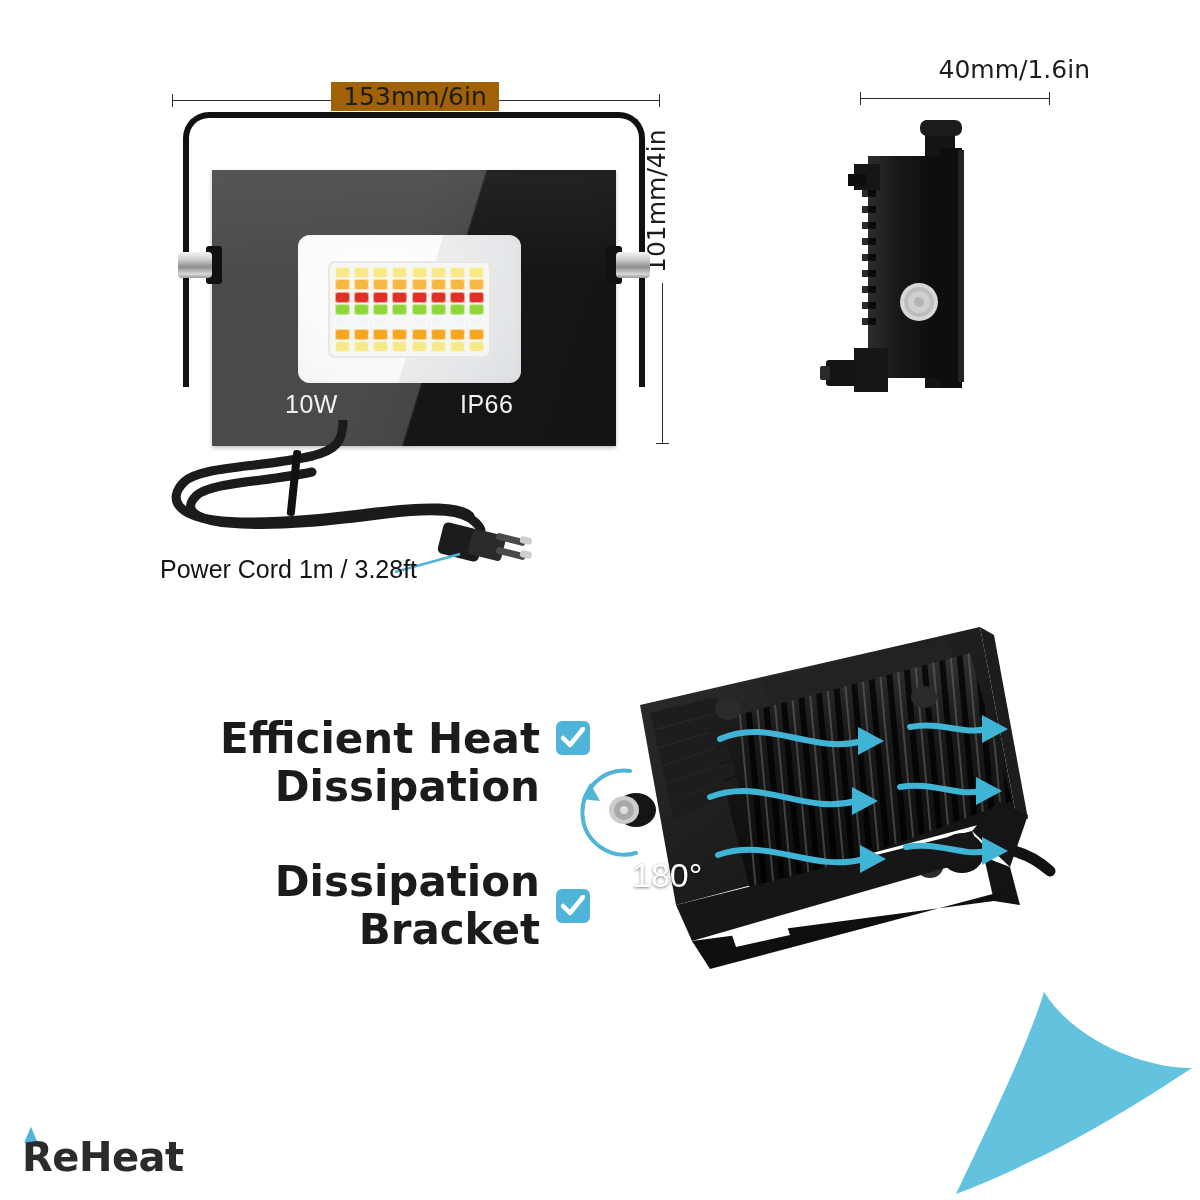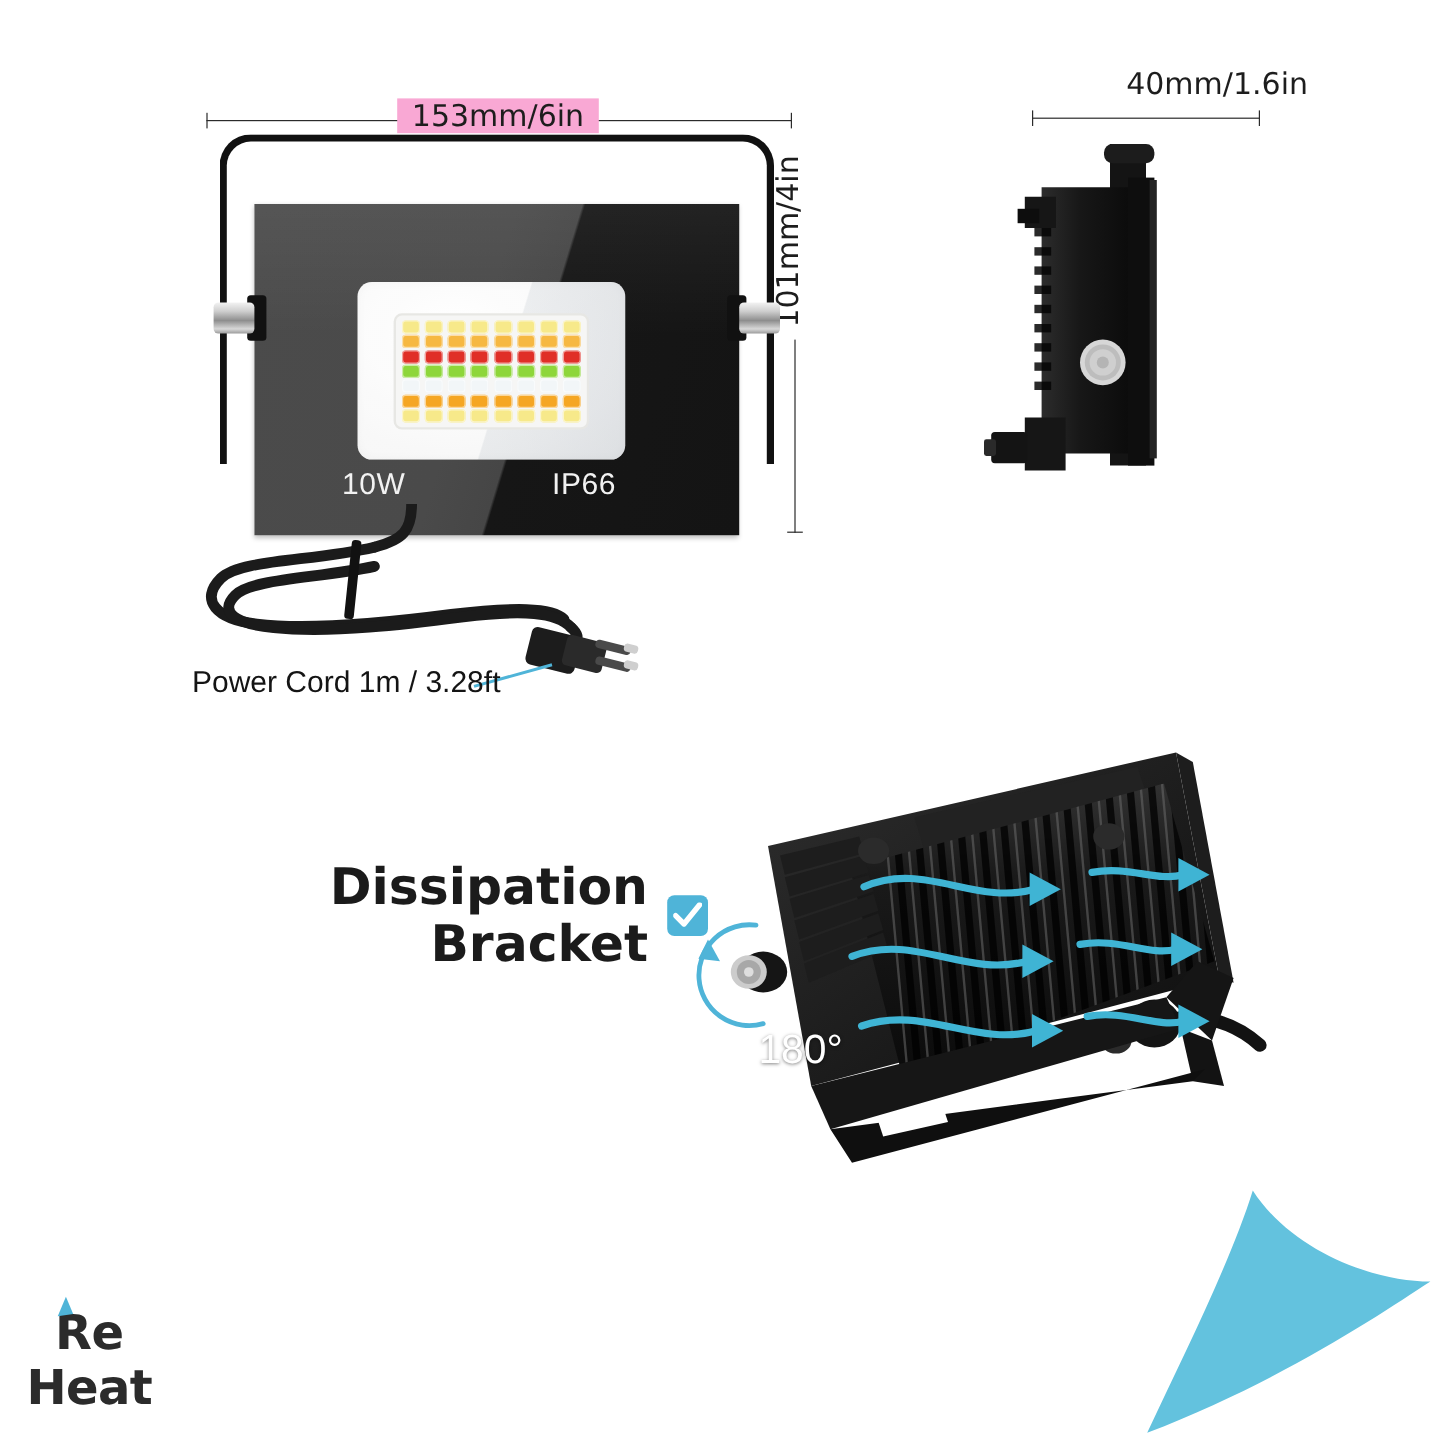--- a/index.html
+++ b/index.html
@@ -35,21 +35,21 @@
   .dim-h-line::before, .dim-h-line::after {
     content: ""; position: absolute; top: -6px; width: 1px; height: 13px; background: #2b2b2b;
   }
   .dim-h-line::before { left: 0; }
   .dim-h-line::after  { right: 0; }
   .dim-h-label {
     position: absolute; left: 0; right: 0; top: 22px;
     text-align: center;
   }
   .dim-h-label span {
-    background: #f9a8d4; padding: 0 12px;
+    background: #a16207; padding: 0 12px;
   }
 
   
   .dim-v-line {
     position: absolute;
     left: 512px; top: 62px; width: 1px; height: 322px; background: #2b2b2b;
   }
   .dim-v-line::before, .dim-v-line::after {
     content: ""; position: absolute; left: -6px; height: 1px; width: 13px; background: #2b2b2b;
   }
@@ -200,21 +200,21 @@
   #corner-ribbon { position: absolute; right: 0; bottom: 0; width: 280px; height: 250px; }
 
   
   #logo {
     position: absolute; left: 22px; bottom: 20px;
     font-family: "DejaVu Sans", sans-serif;
     font-weight: bold;
     font-size: 40px;
     letter-spacing: -0.5px;
     color: #2b2b2b;
-    display: flex; align-items: center; flex-direction: column;
+    display: flex; align-items: flex-end;
   }
   #logo .accent { position: relative; }
   #logo .accent::before {
     content: ""; position: absolute; left: 1px; top: -7px;
     width: 0; height: 0;
     border-left: 9px solid transparent;
     border-right: 4px solid transparent;
     border-bottom: 15px solid #4fb4d8;
     transform: rotate(-8deg);
   }
@@ -394,20 +394,31 @@
 
     <circle cx="99" cy="182" r="19" fill="#d7d7d7"></circle>
     <circle cx="99" cy="182" r="15" fill="#bdbdbd"></circle>
     <circle cx="99" cy="182" r="11" fill="#cfcfcf"></circle>
     <circle cx="99" cy="182" r="5" fill="#b4b4b4"></circle>
   </svg>
 </div>
 
 <div id="features">
 
+  <div class="feature-row" style="margin-bottom:46px;">
+    <div class="feature-text">
+      <div>Efficient Heat</div>
+      <div>Dissipation</div>
+    </div>
+    <div class="checkbox" style="align-self:flex-start;margin-top:6px;">
+      <svg width="24" height="22" viewBox="0 0 24 22">
+        <path d="M2 11 L9 18 L22 2" stroke="#ffffff" stroke-width="4.5" fill="none" stroke-linecap="round" stroke-linejoin="round"></path>
+      </svg>
+    </div>
+  </div>
 
   <div class="feature-row">
     <div class="feature-text">Dissipation Bracket</div>
     <div class="checkbox">
       <svg width="24" height="22" viewBox="0 0 24 22">
         <path d="M2 11 L9 18 L22 2" stroke="#ffffff" stroke-width="4.5" fill="none" stroke-linecap="round" stroke-linejoin="round"></path>
       </svg>
     </div>
   </div>
 </div>

